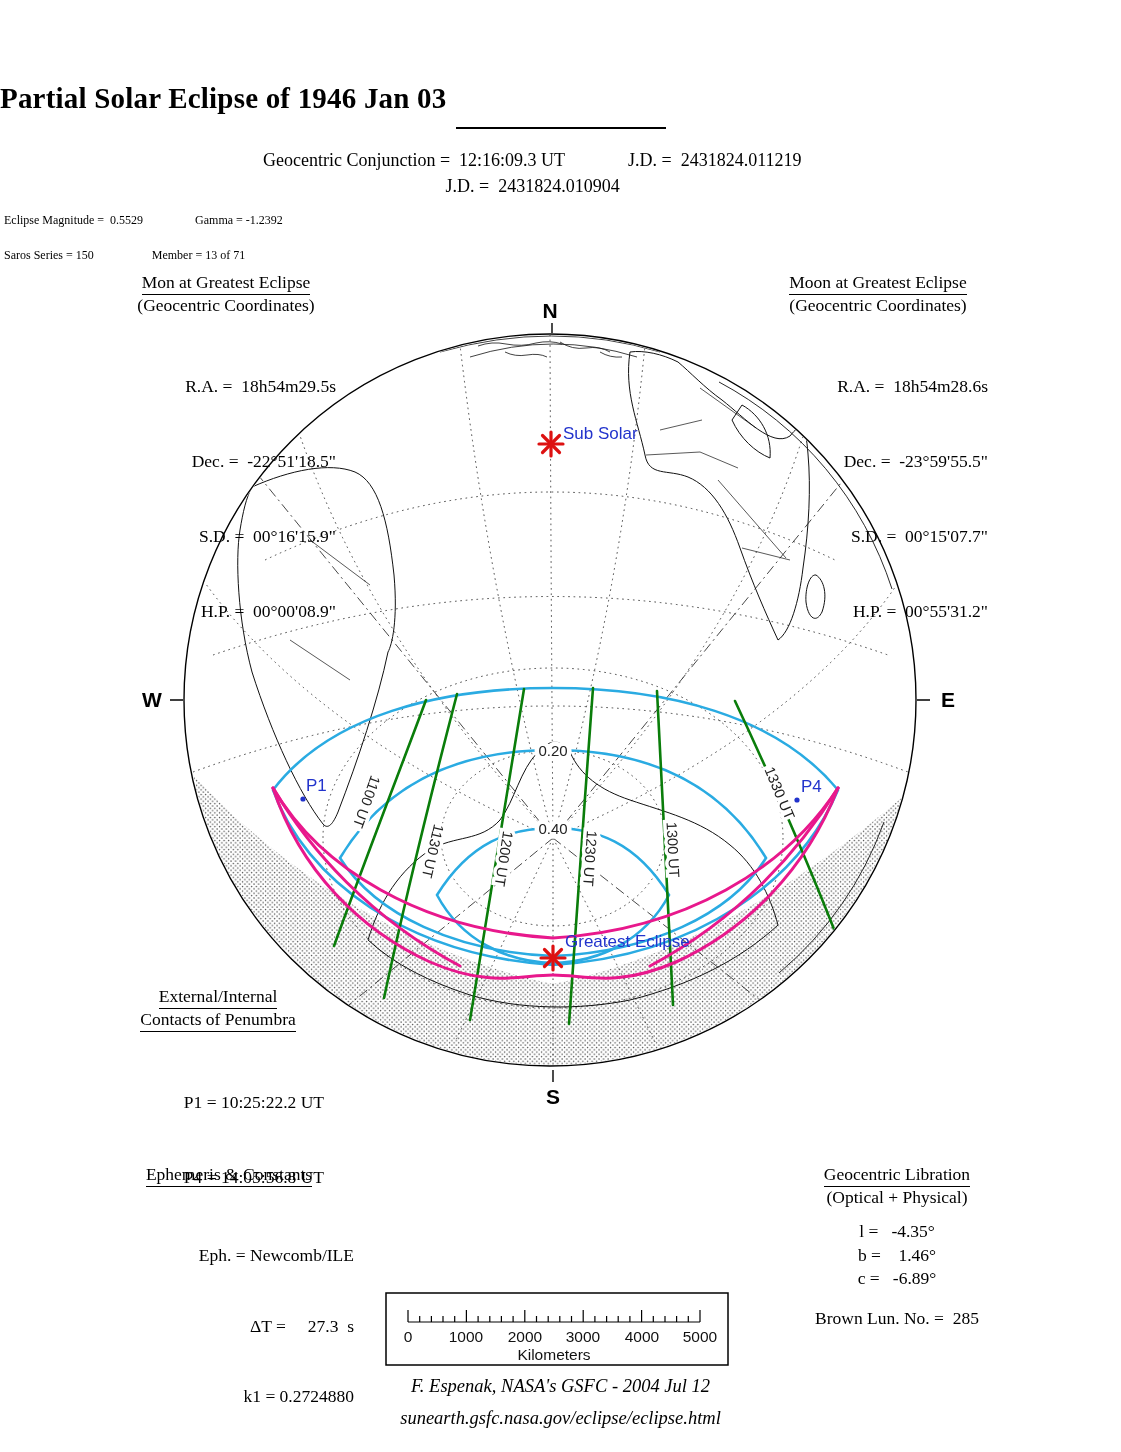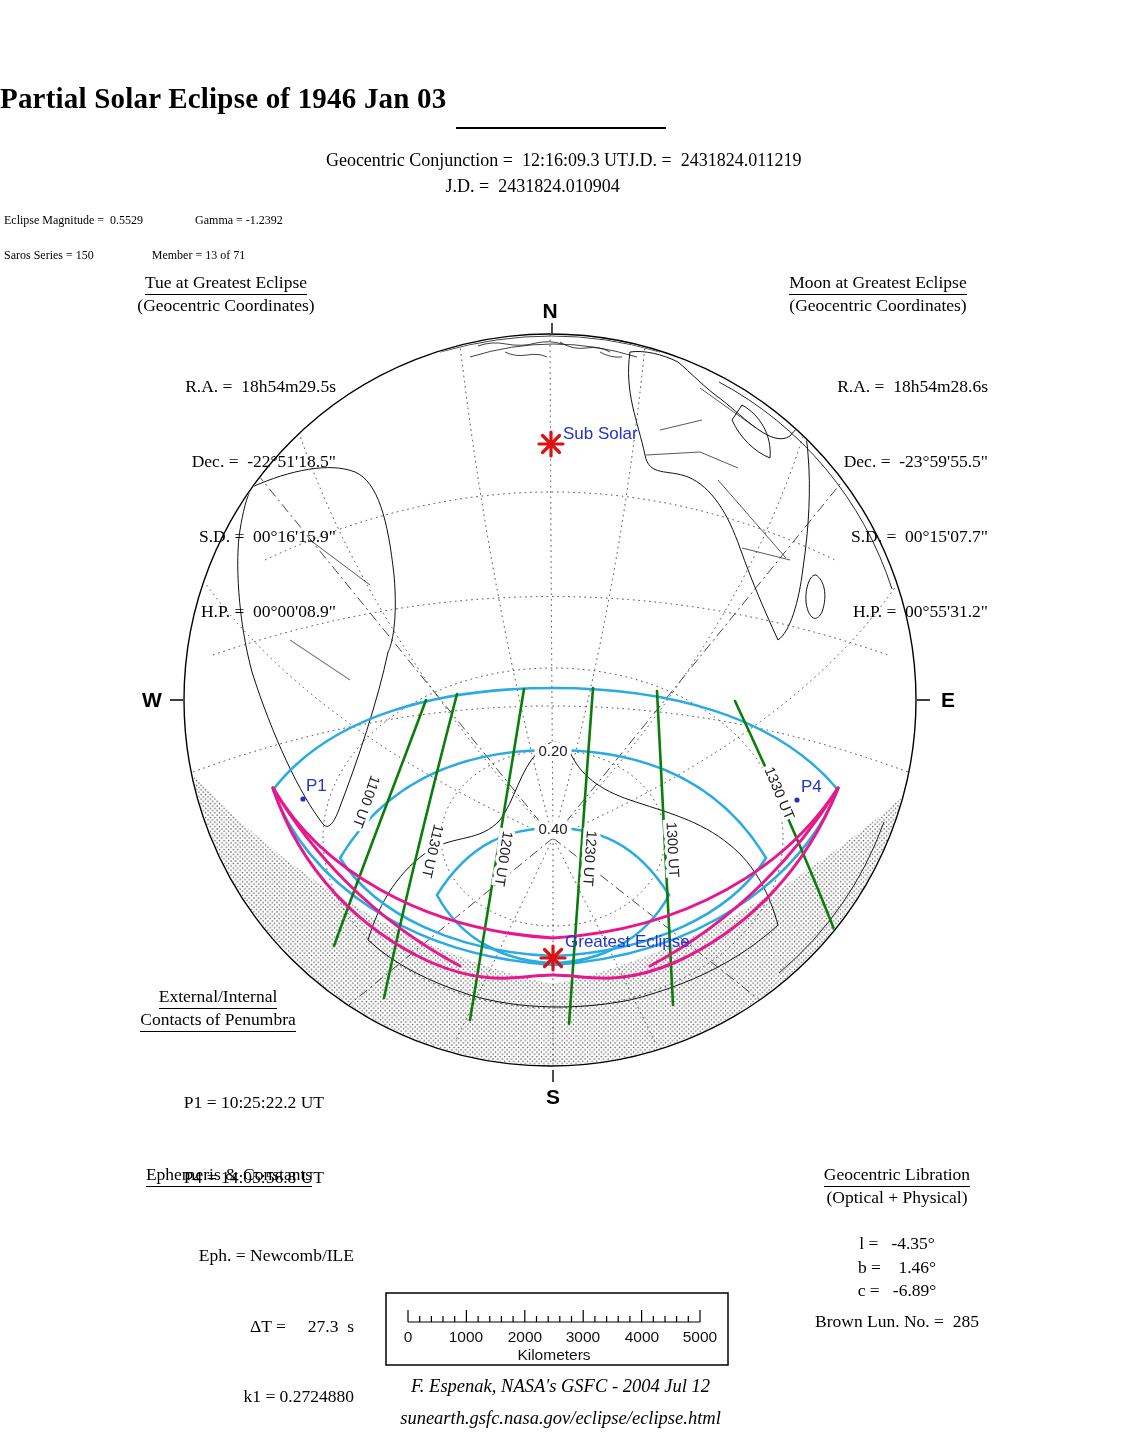--- a/index.html
+++ b/index.html
@@ -4,21 +4,21 @@
 <style>
   html,body{margin:0;padding:0}
   body{width:1121px;height:1452px;position:relative;background:#fff;color:#000;
        font-family:"Liberation Serif",serif;overflow:hidden}
   .abs{position:absolute}
   .pre{white-space:pre}
   .center{text-align:center}
   #title{left:0;top:82px;width:100%;font-size:29px;font-weight:bold;letter-spacing:.2px}
   #title-rule{left:456px;top:127px;width:210px;border-top:2px solid #000;height:0}
   .hdr-row{left:0;width:100%;display:flex;justify-content:center;font-size:18px;white-space:pre}
-  .hdr-row .c1{width:365px;text-align:right}
+  .hdr-row .c1{width:365px;}
   .hdr-row .c2{width:230px;text-align:left;}
   .pair{display:flex;left:4px;width:100%;font-size:12px;white-space:pre}
   .sideblock{font-size:17.5px}
   .sideblock .bt{display:inline-block;border-bottom:1.5px solid #000;padding-bottom:1px}
   .sideblock .vals{text-align:right;margin-top:8px;line-height:25px;white-space:pre}
   #footer1,#footer2{left:0;width:100%;text-align:center;font-style:italic;font-size:18.5px}
   svg text{font-family:"Liberation Sans",sans-serif}
   .maplab{font-size:17px}
   .cardinal{font-size:21px;font-weight:bold;font-family:"Liberation Sans",sans-serif}
   .maglab{font-size:15px;fill:#222;paint-order:stroke;stroke:#fff;stroke-width:9px}
@@ -200,21 +200,21 @@
   <span style="width:52px"></span>
   <span class="pre">Gamma = -1.2392</span>
 </div>
 <div class="pair abs" style="top:248px">
   <span class="pre">Saros Series = 150</span>
   <span style="width:58px"></span>
   <span class="pre">Member = 13 of 71</span>
 </div>
 
 <div class="abs sideblock center" style="left:116px;top:272px;width:220px">
-  <div><span class="bt">Tue at Greatest Eclipse</span></div>
+  <div><span class="bt">Mon at Greatest Eclipse</span></div>
   <div>(Geocentric Coordinates)</div>
   <div class="vals" style="padding-left:24px">
     <div>R.A. =  18h54m29.5s</div>
     <div>Dec. =  -22°51'18.5"</div>
     <div>S.D. =  00°16'15.9"</div>
     <div>H.P. =  00°00'08.9"</div>
   </div>
 </div>
 
 <div class="abs sideblock center" style="left:768px;top:272px;width:220px">
@@ -244,22 +244,22 @@
     <div class="pre">     ΔT =     27.3  s</div>
     <div class="pre">     k1 = 0.2724880</div>
     
     
   </div>
 </div>
 
 <div class="abs sideblock center" style="left:772px;top:1164px;width:250px">
   <div><span class="bt">Geocentric Libration</span></div>
   <div>(Optical + Physical)</div>
-  <div style="line-height:23.5px;margin-top:24px">
+  <div style="line-height:23.5px;margin-top:12px">
     <div class="pre">l =   -4.35°</div>
     <div class="pre">b =    1.46°</div>
     <div class="pre">c =   -6.89°</div>
   </div>
-  <div class="pre" style="margin-top:8px">Brown Lun. No. =  285</div>
+  <div class="pre" style="margin-top:17px">Brown Lun. No. =  285</div>
 </div>
 
 <div id="footer1" class="abs" style="top:1376px">F. Espenak, NASA's GSFC -  2004 Jul 12</div>
 <div id="footer2" class="abs" style="top:1408px">sunearth.gsfc.nasa.gov/eclipse/eclipse.html</div>
 
 </body></html>

